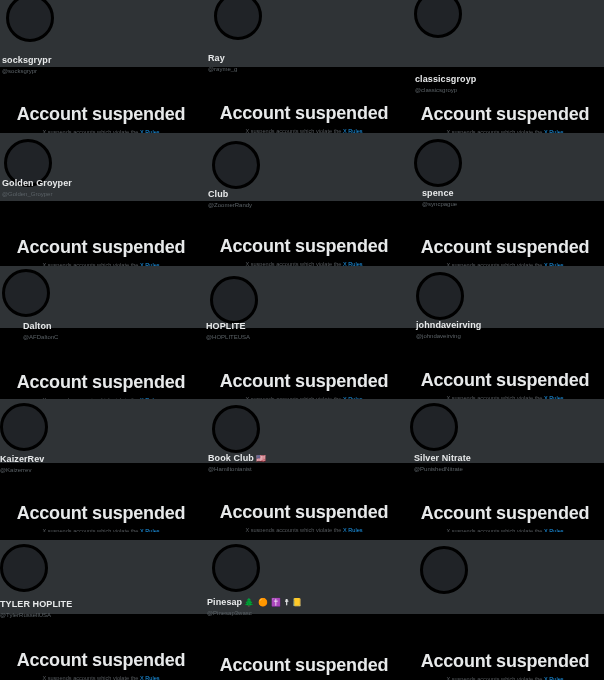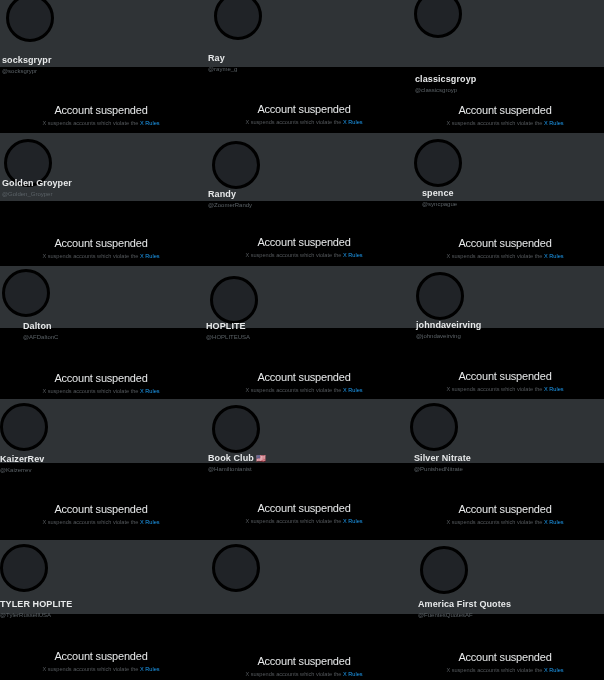--- a/index.html
+++ b/index.html
@@ -55,22 +55,22 @@
     margin-top:2.5px;
   }
   .emojis { font-size:8px; letter-spacing:0.5px; }
   .susp-wrap {
     position:absolute;
     z-index:4;
     text-align:center;
   }
   .susp-title {
     color:#e7e9ea;
-    font-weight:normal;
-    font-size:11px;
+    font-weight:bold;
+    font-size:18px;
     letter-spacing:-0.2px;
     white-space:nowrap;
   }
   .susp-sub {
     color:#55595d;
     font-size:5.6px;
     margin-top:4px;
     white-space:nowrap;
   }
   .susp-sub .lnk { color:#1d9bf0; }
@@ -183,21 +183,21 @@
       </div>
       <div class="susp-wrap">
         <div class="susp-title">Account suspended</div>
         <div class="susp-sub"><span>X suspends accounts which violate the </span><span class="lnk">X Rules</span></div>
       </div>
     </div>
     <div class="cell r1 col1">
       <div class="banner"></div>
       <div class="avatar"></div>
       <div class="identity">
-        <span class="dispname">Randy</span>
+        <span class="dispname">Club</span>
         <span class="handle">@ZoomerRandy</span>
       </div>
       <div class="susp-wrap">
         <div class="susp-title">Account suspended</div>
         <div class="susp-sub"><span>X suspends accounts which violate the </span><span class="lnk">X Rules</span></div>
       </div>
     </div>
     <div class="cell r1 col2">
       <div class="banner"></div>
       <div class="avatar"></div>
@@ -290,30 +290,30 @@
         <span class="handle">@TylerRussellUSA</span>
       </div>
       <div class="susp-wrap">
         <div class="susp-title">Account suspended</div>
         <div class="susp-sub"><span>X suspends accounts which violate the </span><span class="lnk">X Rules</span></div>
       </div>
     </div>
     <div class="cell r4 col1">
       <div class="banner"></div>
       <div class="avatar"></div>
+      <div class="identity">
+        <span class="dispname">Pinesap <span class="emojis">🌲 🟠 ✝️ ☨️ 📒</span></span>
+        <span class="handle">@Pinesap3wasc</span>
+      </div>
       <div class="susp-wrap">
         <div class="susp-title">Account suspended</div>
         <div class="susp-sub"><span>X suspends accounts which violate the </span><span class="lnk">X Rules</span></div>
       </div>
     </div>
     <div class="cell r4 col2">
       <div class="banner"></div>
       <div class="avatar"></div>
-      <div class="identity">
-        <span class="dispname">America First Quotes</span>
-        <span class="handle">@FuentesQuotesAF</span>
-      </div>
       <div class="susp-wrap">
         <div class="susp-title">Account suspended</div>
         <div class="susp-sub"><span>X suspends accounts which violate the </span><span class="lnk">X Rules</span></div>
       </div>
     </div>
   </div>
 
 </body></html>

